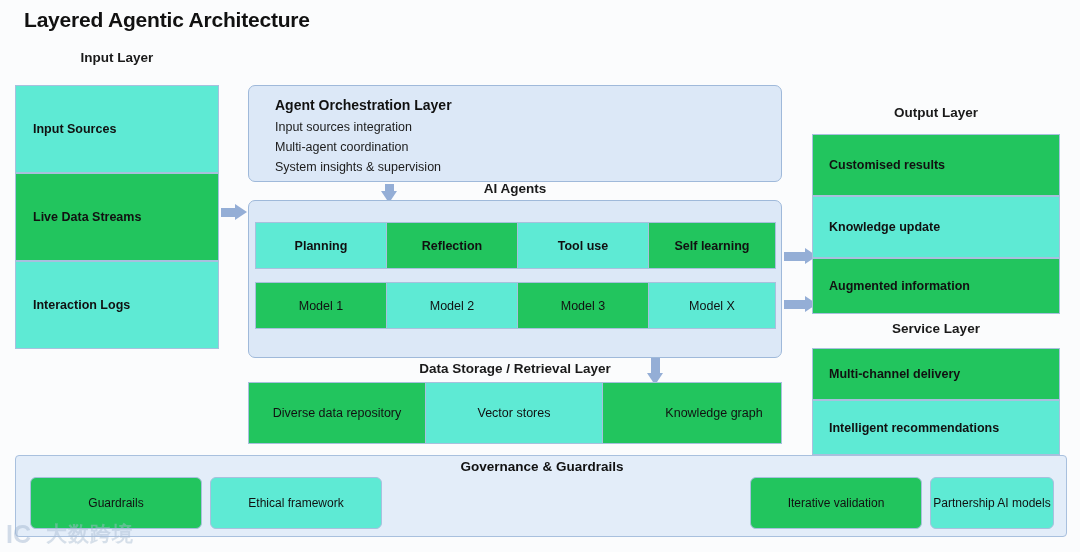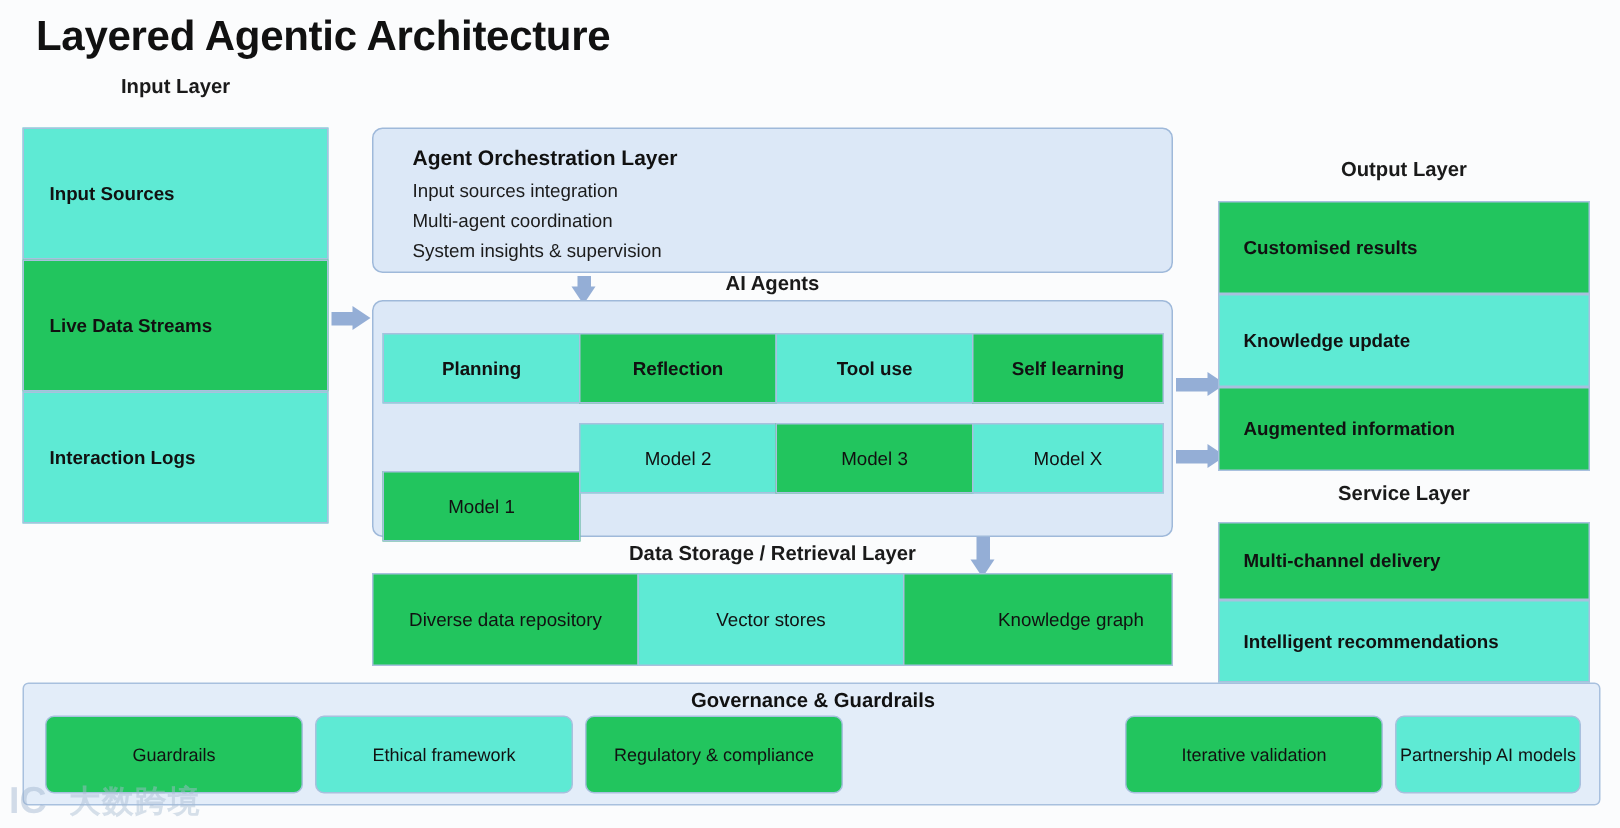--- a/index.html
+++ b/index.html
@@ -18,21 +18,21 @@
     width: 1080px;
     height: 552px;
     background: #fbfcfd;
   }
 
   
   .title {
     position: absolute;
     left: 24px;
     top: 8px;
-    font-size: 28px;
+    font-size: 21px;
     font-weight: bold;
     color: #111111;
     letter-spacing: -0.2px;
     white-space: nowrap;
   }
 
   
   .caption {
     position: absolute;
     font-size: 13.5px;
@@ -278,21 +278,21 @@
 
   <div class="caption" style="left:248px; top:181px; width:534px;">AI Agents</div>
 
   <div class="agents">
 
     <div class="agent-cell fill-blue" style="left:6px;   top:21px; width:132px; height:47px;">Planning</div>
     <div class="agent-cell fill-white" style="left:137px; top:21px; width:132px; height:47px;">Reflection</div>
     <div class="agent-cell fill-blue" style="left:268px; top:21px; width:132px; height:47px;">Tool use</div>
     <div class="agent-cell fill-white" style="left:399px; top:21px; width:128px; height:47px;">Self learning</div>
 
-    <div class="model-cell fill-white" style="left:6px;   top:81px; width:132px; height:47px;margin-top:32px;">Model 1</div>
+    <div class="model-cell fill-white" style="left:6px;   top:81px; width:132px; height:47px;">Model 1</div>
     <div class="model-cell fill-blue" style="left:137px; top:81px; width:132px; height:47px;">Model 2</div>
     <div class="model-cell fill-white" style="left:268px; top:81px; width:132px; height:47px;">Model 3</div>
     <div class="model-cell fill-blue" style="left:399px; top:81px; width:128px; height:47px;">Model X</div>
   </div>
 
   <div class="arrow-h" style="left:784px; top:252px; width:22px;"></div>
   <div class="arrow-h" style="left:784px; top:300px; width:22px;"></div>
 
   <div class="arrow-v" style="left:651px; top:358px; height:16px;"></div>
 
@@ -327,21 +327,20 @@
     <div class="side-cell fill-blue" style="left:812px; top:400px; width:248px; height:55px;">
       <span>Intelligent recommendations</span>
     </div>
   </div>
 
   <div class="gov">
     <div class="gov-title">Governance &amp; Guardrails</div>
 
     <div class="gov-cell fill-white" style="left:14px;  width:172px;">Guardrails</div>
     <div class="gov-cell fill-blue" style="left:194px; width:172px;">Ethical framework</div>
-    <div class="gov-cell fill-white" style="left:374px; width:172px;">Regulatory &amp; compliance</div>
     <div class="gov-cell fill-white" style="left:734px; width:172px;">Iterative validation</div>
     <div class="gov-cell fill-blue" style="left:914px; width:124px;">Partnership AI models</div>
   </div>
 
   <div class="watermark">
     <div class="wm-mark">IC</div>
     <div class="wm-text">大数跨境</div>
   </div>
 
 </div>

